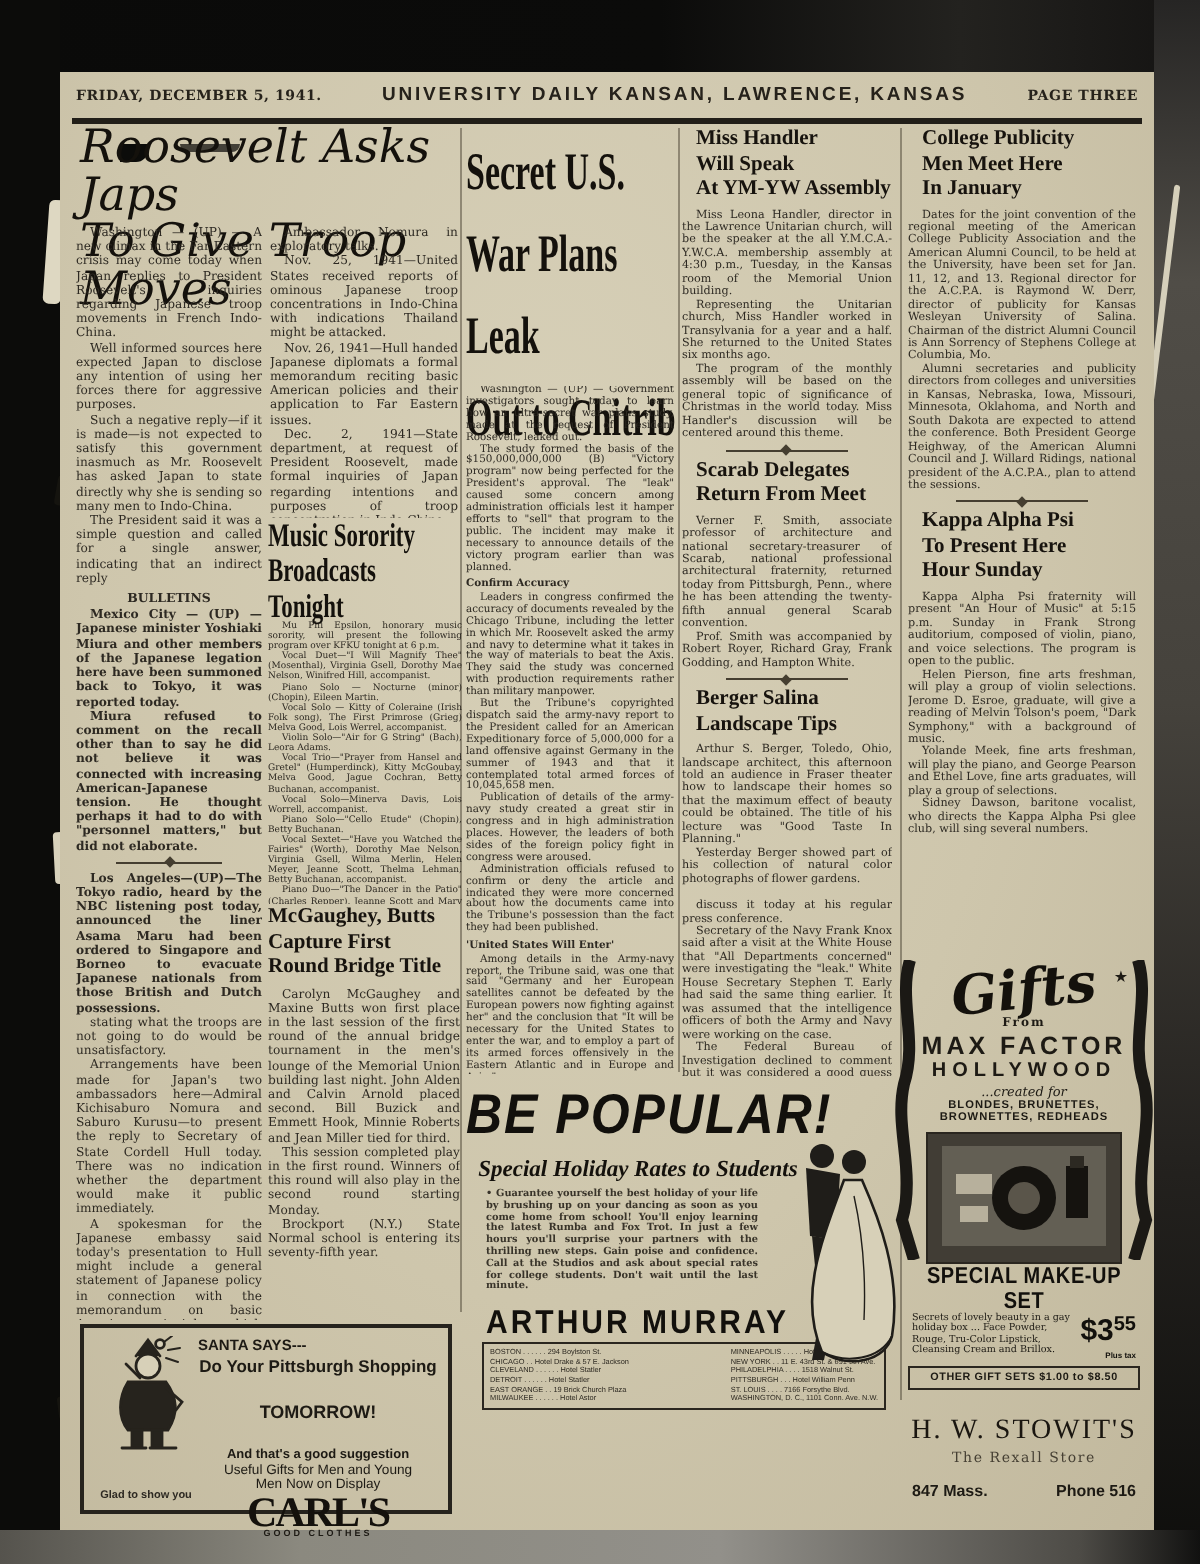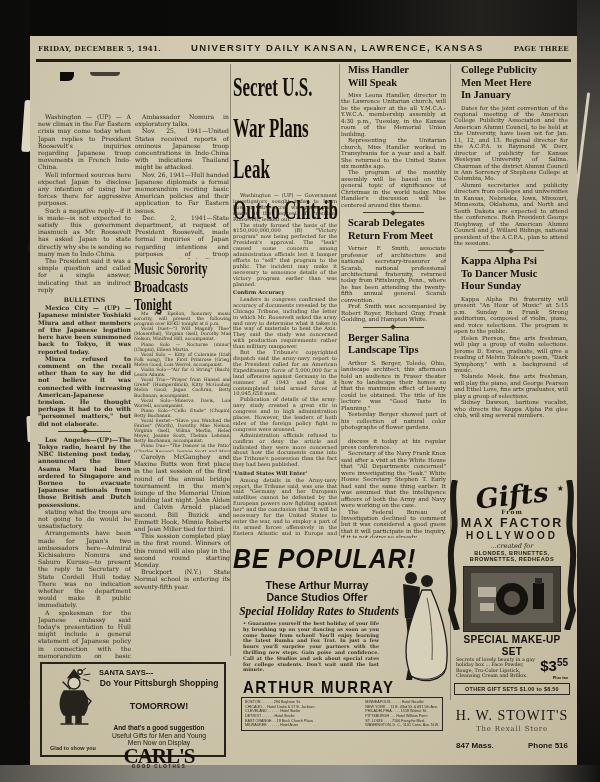--- a/index.html
+++ b/index.html
@@ -135,20 +135,24 @@
     <span class="ph-mast">UNIVERSITY DAILY KANSAN, LAWRENCE, KANSAS</span>
     <span class="ph-page">PAGE THREE</span>
   </div>
   <div class="headrule"></div>
   <div class="vrule vr1"></div>
   <div class="vrule vr2"></div>
   <div class="vrule vr3"></div>
   <div class="blot1"></div>
   <div class="blot2"></div>
 
+  <div class="hl-roosevelt">
+      <p>Roosevelt Asks Japs</p>
+      <p>To Give Troop Moves</p>
+    </div>
   <div class="col1L flow size-a">
     <div>
         <p>Washington — (UP) — A new climax in the Far Eastern crisis may come today when Japan replies to President Roosevelt's inquiries regarding Japanese troop movements in French Indo-China.</p>
         <p>Well informed sources here expected Japan to disclose any intention of using her forces there for aggressive purposes.</p>
         <p>Such a negative reply—if it is made—is not expected to satisfy this government inasmuch as Mr. Roosevelt has asked Japan to state directly why she is sending so many men to Indo-China.</p>
         <p>The President said it was a simple question and called for a single answer, indicating that an indirect reply</p>
       </div>
     <div class="subC">BULLETINS</div>
     <div class="boldp">
         <p>Mexico City — (UP) — Japanese minister Yoshiaki Miura and other members of the Japanese legation here have been summoned back to Tokyo, it was reported today.</p>
@@ -188,20 +192,25 @@
         <p>Violin Solo—"Air for G String" (Bach), Leora Adams.</p>
         <p>Vocal Trio—"Prayer from Hansel and Gretel" (Humperdinck), Kitty McGoubay, Melva Good, Jague Cochran, Betty Buchanan, accompanist.</p>
         <p>Vocal Solo—Minerva Davis, Lois Worrell, accompanist.</p>
         <p>Piano Solo—"Cello Etude" (Chopin), Betty Buchanan.</p>
         <p>Vocal Sextet—"Have you Watched the Fairies" (Worth), Dorothy Mae Nelson, Virginia Gsell, Wilma Merlin, Helen Meyer, Jeanne Scott, Thelma Lehman, Betty Buchanan, accompanist.</p>
         <p>Piano Duo—"The Dancer in the Patio" (Charles Repper), Jeanne Scott and Mary Elizabeth Evans.</p>
       </div>
   </div>
 
   <div class="bridgeBlk">
+    <div class="hl-sans">
+        <p>McGaughey, Butts</p>
+        <p>Capture First</p>
+        <p>Round Bridge Title</p>
+      </div>
     <div class="flow size-a">
         <p>Carolyn McGaughey and Maxine Butts won first place in the last session of the first round of the annual bridge tournament in the men's lounge of the Memorial Union building last night. John Alden and Calvin Arnold placed second. Bill Buzick and Emmett Hook, Minnie Roberts and Jean Miller tied for third.</p>
         <p>This session completed play in the first round. Winners of this round will also play in the second round starting Monday.</p>
         <p>Brockport (N.Y.) State Normal school is entering its seventy-fifth year.</p>
       </div>
   </div>
 
   <div class="carls">
     <div class="carls-left">
       <svg width="46" height="64" viewBox="0 0 46 64">
@@ -250,24 +259,20 @@
         <p>Administration officials refused to confirm or deny the article and indicated they were more concerned about how the documents came into the Tribune's possession than the fact they had been published.</p>
       </div>
     <div class="subL">'United States Will Enter'</div>
     <div>
         <p>Among details in the Army-navy report, the Tribune said, was one that said "Germany and her European satellites cannot be defeated by the European powers now fighting against her" and the conclusion that "It will be necessary for the United States to enter the war, and to employ a part of its armed forces offensively in the Eastern Atlantic and in Europe and Asia."</p>
       </div>
   </div>
 
   <div class="bp">
     <div class="bp-title">BE POPULAR!</div>
-    <div class="bp-sub">
-        <p>These Arthur Murray</p>
-        <p>Dance Studios Offer</p>
-      </div>
     <div class="bp-tag">Special Holiday Rates to Students</div>
     <div class="bp-body">• Guarantee yourself the best holiday of your life by brushing up on your dancing as soon as you come home from school! You'll enjoy learning the latest Rumba and Fox Trot. In just a few hours you'll surprise your partners with the thrilling new steps. Gain poise and confidence. Call at the Studios and ask about special rates for college students. Don't wait until the last minute.</div>
     <div class="bp-couple">
       <svg width="68" height="118" viewBox="0 0 68 118">
         <g fill="#1f1d19">
           <circle cx="28" cy="10" r="6"></circle>
           <circle cx="44" cy="13" r="6"></circle>
           <path d="M20 16 L37 19 L35 52 L22 50 Z"></path>
           <path d="M23 50 L27 90 L23 112 L29 112 L33 92 L36 52 Z"></path>
         </g>
@@ -294,20 +299,21 @@
           <p>ST. LOUIS . . . . 7166 Forsythe Blvd.</p>
           <p>WASHINGTON, D. C., 1101 Conn. Ave. N.W.</p>
         </div>
     </div>
   </div>
 
   <div class="col3 flow size-c">
     <div class="hl-sans">
         <p>Miss Handler</p>
         <p>Will Speak</p>
+        <p>At YM-YW Assembly</p>
       </div>
     <div>
         <p>Miss Leona Handler, director in the Lawrence Unitarian church, will be the speaker at the all Y.M.C.A.-Y.W.C.A. membership assembly at 4:30 p.m., Tuesday, in the Kansas room of the Memorial Union building.</p>
         <p>Representing the Unitarian church, Miss Handler worked in Transylvania for a year and a half. She returned to the United States six months ago.</p>
         <p>The program of the monthly assembly will be based on the general topic of significance of Christmas in the world today. Miss Handler's discussion will be centered around this theme.</p>
       </div>
     <div class="sep"></div>
     <div class="hl-sans">
         <p>Scarab Delegates</p>
         <p>Return From Meet</p>
@@ -339,21 +345,21 @@
         <p>Men Meet Here</p>
         <p>In January</p>
       </div>
     <div>
         <p>Dates for the joint convention of the regional meeting of the American College Publicity Association and the American Alumni Council, to be held at the University, have been set for Jan. 11, 12, and 13. Regional director for the A.C.P.A. is Raymond W. Derr, director of publicity for Kansas Wesleyan University of Salina. Chairman of the district Alumni Council is Ann Sorrency of Stephens College at Columbia, Mo.</p>
         <p>Alumni secretaries and publicity directors from colleges and universities in Kansas, Nebraska, Iowa, Missouri, Minnesota, Oklahoma, and North and South Dakota are expected to attend the conference. Both President George Heighway, of the American Alumni Council and J. Willard Ridings, national president of the A.C.P.A., plan to attend the sessions.</p>
       </div>
     <div class="sep"></div>
     <div class="hl-sans">
         <p>Kappa Alpha Psi</p>
-        <p>To Dancer Music</p>
+        <p>To Present Here</p>
         <p>Hour Sunday</p>
       </div>
     <div>
         <p>Kappa Alpha Psi fraternity will present "An Hour of Music" at 5:15 p.m. Sunday in Frank Strong auditorium, composed of violin, piano, and voice selections. The program is open to the public.</p>
         <p>Helen Pierson, fine arts freshman, will play a group of violin selections. Jerome D. Esroe, graduate, will give a reading of Melvin Tolson's poem, "Dark Symphony," with a background of music.</p>
         <p>Yolande Meek, fine arts freshman, will play the piano, and George Pearson and Ethel Love, fine arts graduates, will play a group of selections.</p>
         <p>Sidney Dawson, baritone vocalist, who directs the Kappa Alpha Psi glee club, will sing several numbers.</p>
       </div>
   </div>
 

